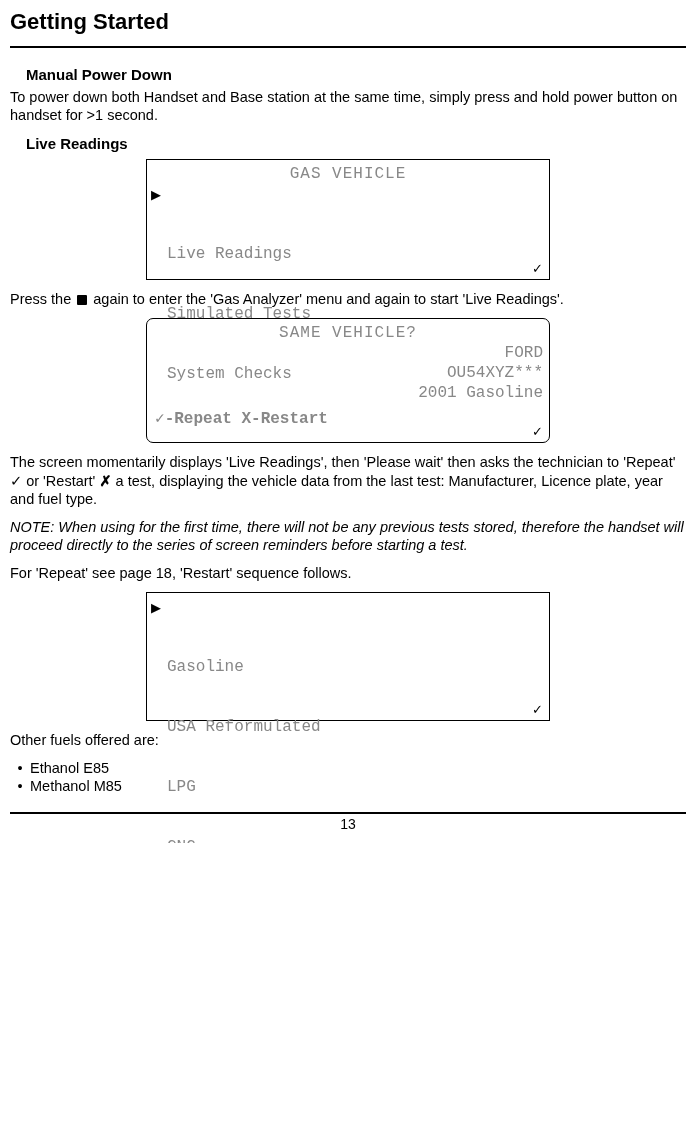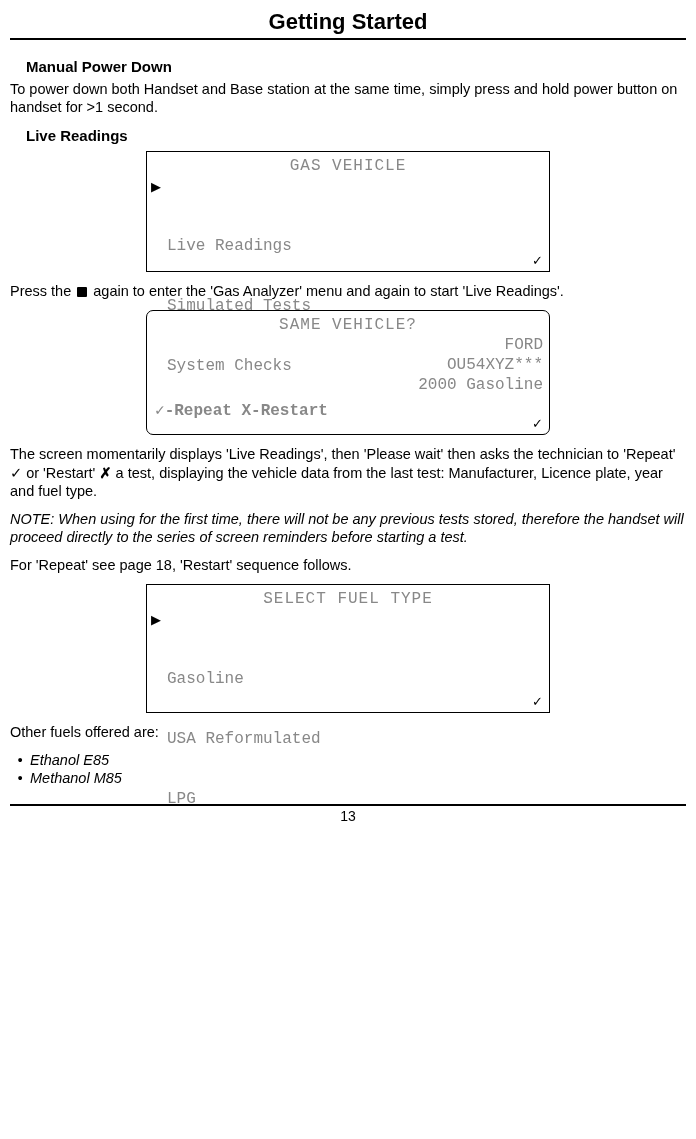--- a/index.html
+++ b/index.html
@@ -6,25 +6,25 @@
   body {
     font-family: Arial, Helvetica, sans-serif;
     font-size: 14.5px;
     margin: 0;
     padding: 8px 10px 10px 10px;
     width: 676px;
     line-height: 1.25;
     color: #000;
   }
   .page-header {
-    text-align: center;
+    text-align: left;
     font-weight: bold;
     font-size: 22px;
     border-bottom: 2px solid #000;
-    padding-bottom: 2px;
+    padding-bottom: 10px;
     margin-bottom: 18px;
   }
   h2.section {
     font-size: 15px;
     font-weight: bold;
     margin: 0 0 2px 16px;
   }
   p { margin: 4px 0 10px 0; }
   .italic { font-style: italic; }
   .lcd {
@@ -71,21 +71,20 @@
     vertical-align: middle;
     margin: 0 2px;
     border-radius: 1px;
   }
   .check { font-weight: normal; }
   .xmark { font-weight: bold; }
   ul.bullets {
     list-style: none;
     padding: 0;
     margin: 4px 0;
-    font-style: italic;
   }
   ul.bullets li::before {
     content: "•";
     display: inline-block;
     width: 20px;
     text-align: center;
   }
   .page-footer {
     border-top: 2px solid #000;
     text-align: center;
@@ -116,36 +115,35 @@
 </div>
 
 <p>
   <span>Press the </span><span class="inline-icon"></span><span> again to enter the 'Gas Analyzer' menu and again to start 'Live Readings'.</span>
 </p>
 
 <div class="lcd" style="height:116px;border-radius:7px;">
   <div class="lcd-title">SAME VEHICLE?</div>
   <div class="lcd-center">FORD</div>
   <div class="lcd-center">OU54XYZ***</div>
-  <div class="lcd-center">2000  Gasoline</div>
+  <div class="lcd-center">2001  Gasoline</div>
   <div style="height:6px;"></div>
   <div class="lcd-footer">✓-Repeat X-Restart</div>
   <span class="lcd-tick">✓</span>
 </div>
 
 <p>
   <span>The screen momentarily displays 'Live Readings', then 'Please wait' then asks the technician to 'Repeat' </span><span class="check">✓</span><span> or 'Restart' </span><span class="xmark">✗</span><span> a test, displaying the vehicle data from the last test: Manufacturer, Licence plate, year and fuel type.</span>
 </p>
 
 <p class="italic">NOTE: When using for the first time, there will not be any previous tests stored, therefore the handset will proceed directly to the series of screen reminders before starting a test.</p>
 
 <p>For 'Repeat' see page 18, 'Restart' sequence follows.</p>
 
 <div class="lcd" style="height:120px;">
-  <div class="lcd-title">SELECT FUEL TYPE</div>
   <div class="lcd-content" style="position:relative;">
     <span class="lcd-pointer" style="left:-2px; top:3px;">▶</span>
     <span class="row">Gasoline</span>
     <span class="row">USA Reformulated</span>
     <span class="row">LPG</span>
     <span class="row">CNG</span>
   </div>
   <span class="lcd-tick">✓</span>
 </div>
 

